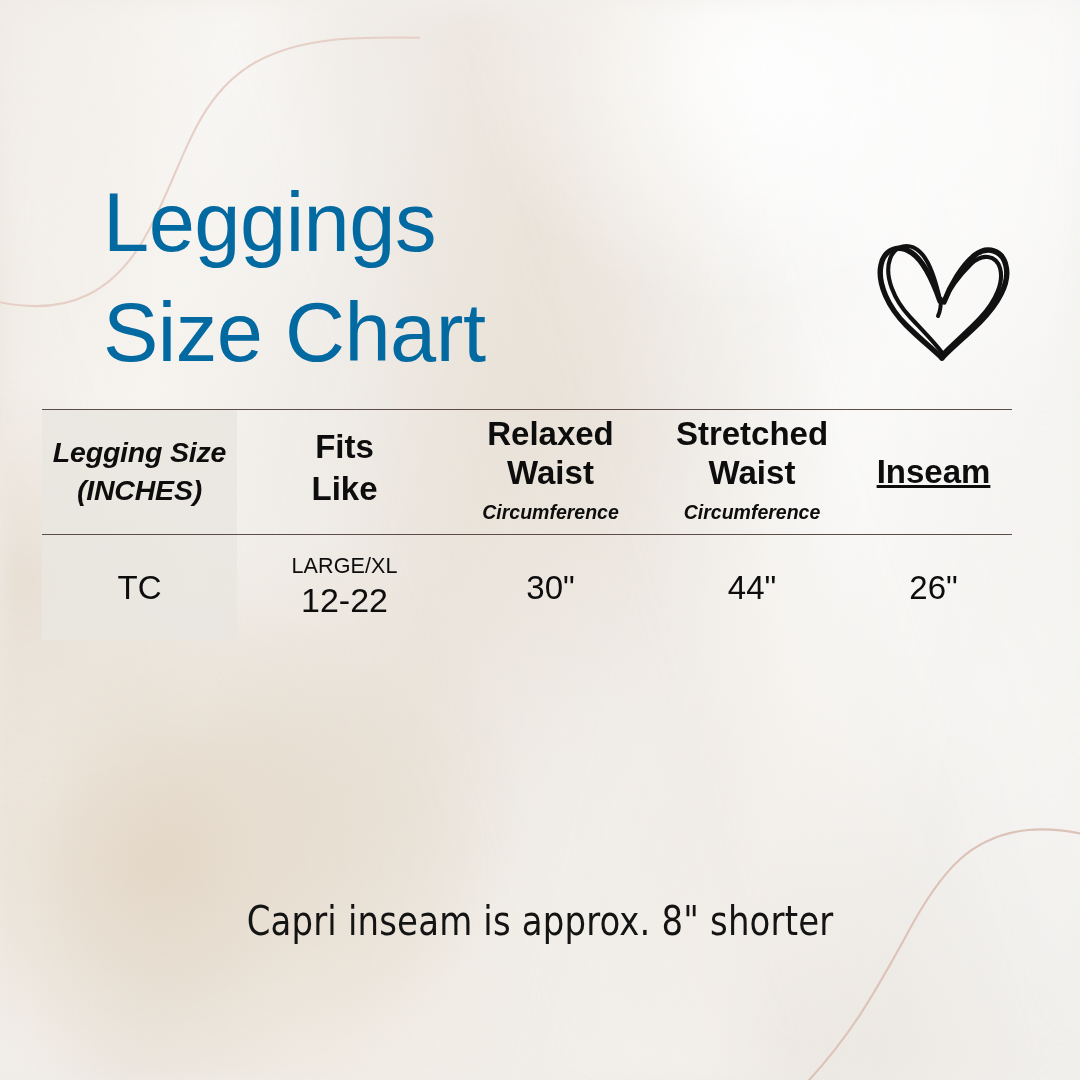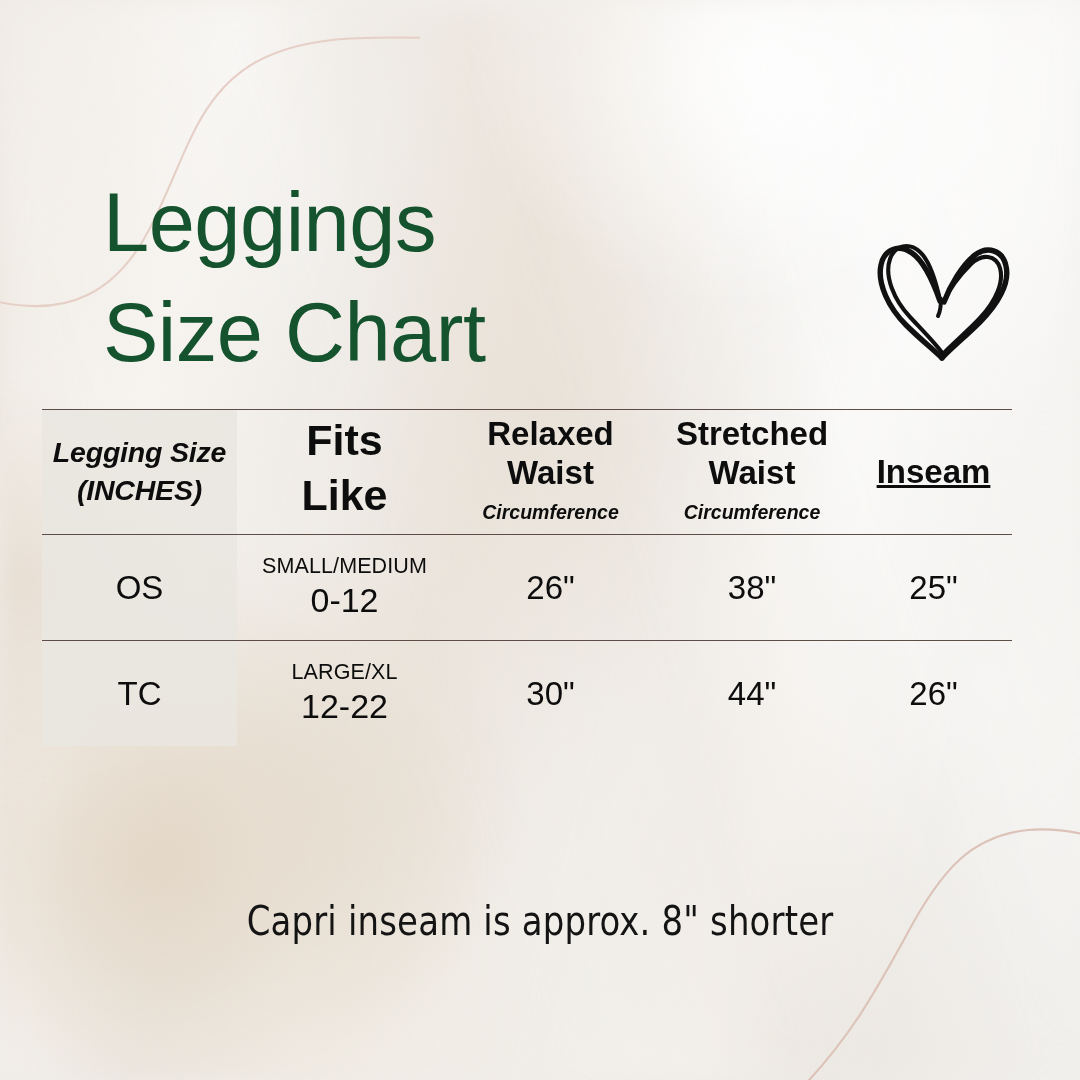--- a/index.html
+++ b/index.html
@@ -83,21 +83,21 @@
   
   #title {
     position: absolute;
     left: 103px;
     top: 168px;
     width: 700px;
     font-size: 83px;
     line-height: 1.32;
     font-weight: 400;
     letter-spacing: -0.5px;
-    color: #14532d;
+    color: #0369a1;
     white-space: pre-line;
   }
 
   
   #heart {
     position: absolute;
     left: 868px;
     top: 228px;
     width: 150px;
     height: 136px;
@@ -142,21 +142,21 @@
     font-style: italic;
     font-weight: bold;
     font-size: 28.5px;
     line-height: 1.33;
     letter-spacing: -0.2px;
     white-space: pre-line;
     margin-top: 12px;
   }
   .h-fits {
     font-weight: bold;
-    font-size: 43px;
+    font-size: 33px;
     line-height: 1.28;
     white-space: pre-line;
     position: relative;
     top: -4px;
   }
   .h-meas {
     font-weight: bold;
     font-size: 33px;
     line-height: 1.18;
     white-space: pre-line;
@@ -281,38 +281,20 @@
           <td>
             <span class="h-meas">Stretched
 Waist</span>
             <span class="h-sub">Circumference</span>
           </td>
           <td>
             <span class="h-inseam">Inseam</span>
           </td>
         </tr>
 
-        <tr class="data-row">
-          <td class="col-tint">
-            <span class="d-size">OS</span>
-          </td>
-          <td>
-            <span class="d-fits-top">SMALL/MEDIUM</span>
-            <span class="d-fits-main">0-12</span>
-          </td>
-          <td>
-            <span class="d-val">26"</span>
-          </td>
-          <td>
-            <span class="d-val">38"</span>
-          </td>
-          <td>
-            <span class="d-val">25"</span>
-          </td>
-        </tr>
 
         <tr class="data-row">
           <td class="col-tint">
             <span class="d-size">TC</span>
           </td>
           <td>
             <span class="d-fits-top">LARGE/XL</span>
             <span class="d-fits-main">12-22</span>
           </td>
           <td>

